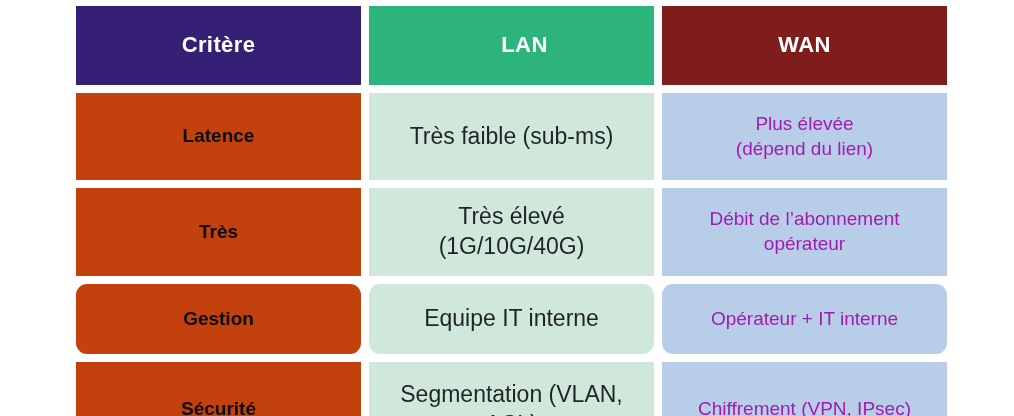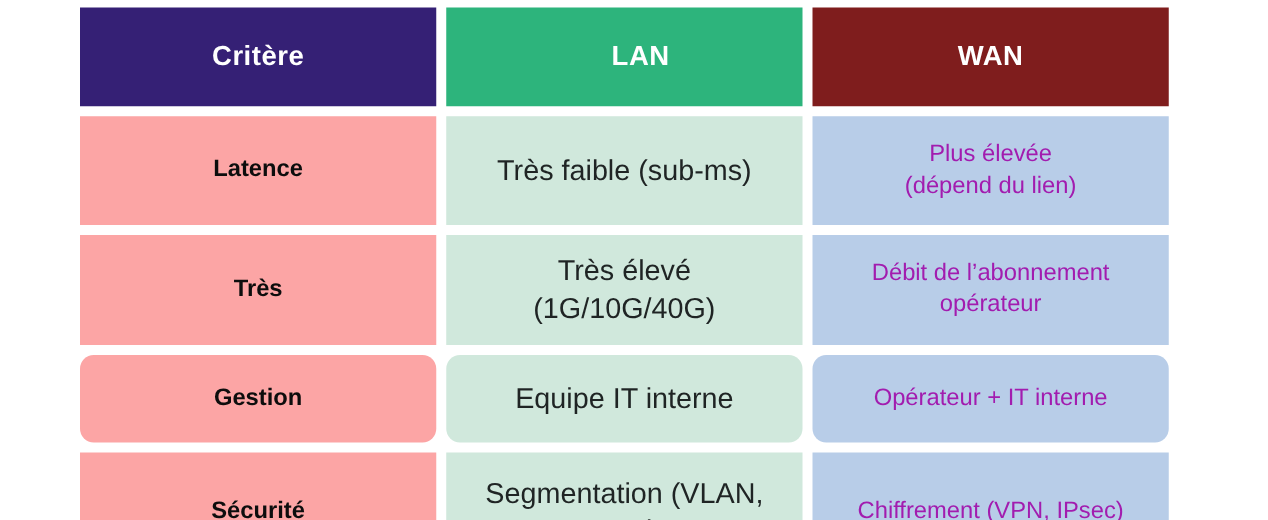--- a/index.html
+++ b/index.html
@@ -11,21 +11,21 @@
   body {
     width: 1014px;
     height: 416px;
     overflow: hidden;
     font-family: "Liberation Sans", "DejaVu Sans", sans-serif;
     -webkit-font-smoothing: antialiased;
   }
 
   .table-wrap {
     position: absolute;
-    left: 64px;
+    left: 76px;
     top: 6px;
     width: 871px;   
     height: 398px;  
     box-sizing: border-box;
   }
 
   .comparison-table {
     width: 100%;
     height: 100%;
     border-collapse: separate;
@@ -54,21 +54,21 @@
     font-size: 22px;
     font-weight: bold;
     letter-spacing: 0.4px;
   }
   th.head-criteria { background: #352075; }
   th.head-lan      { background: #2db47c; padding-left: 40px; }
   th.head-wan      { background: #7f1d1d; }
 
   
   td.cell-criteria {
-    background: #fca5a5;
+    background: #c2410c;
     color: #0d0d0d;
     font-size: 19px;
     font-weight: bold;
   }
   td.cell-lan {
     background: #d0e8dc;
     color: #1f2424;
     font-size: 23px;
     font-weight: normal;
   }

